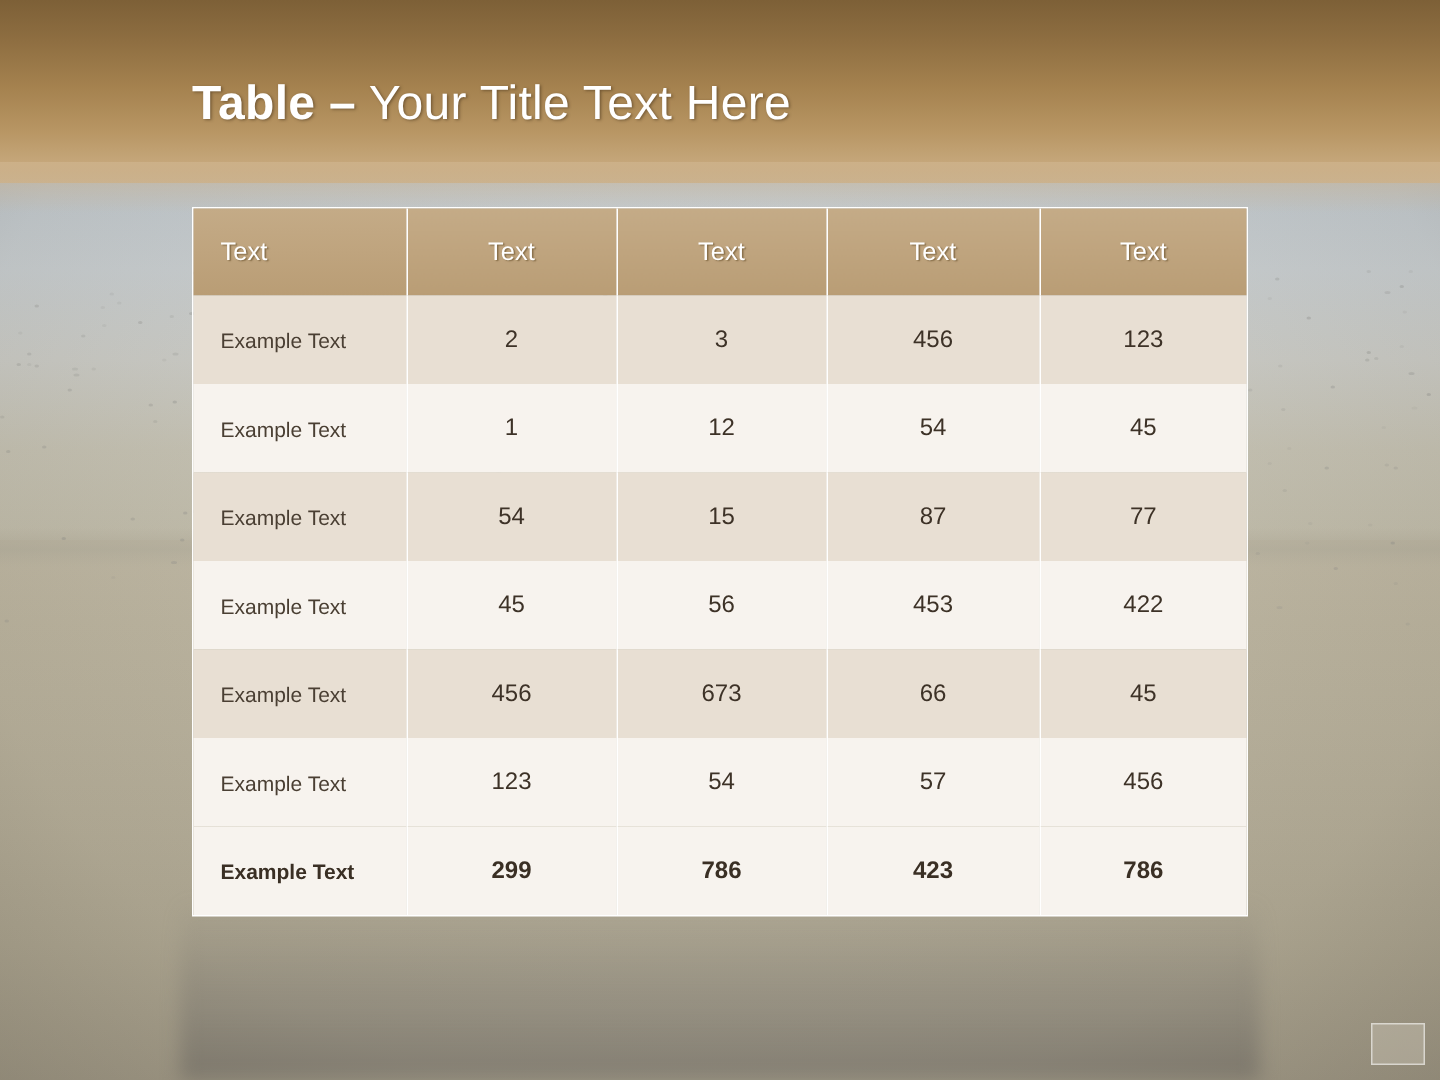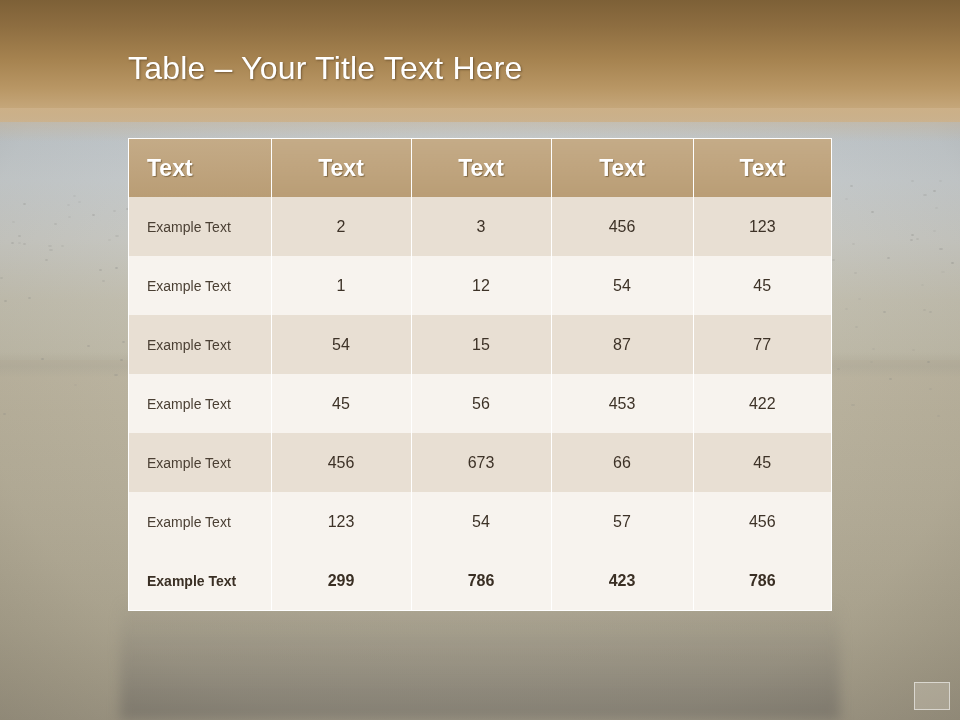--- a/index.html
+++ b/index.html
@@ -109,21 +109,21 @@
     left: 128px;
     top: 50px;
     width: 740px;
     font-size: 32px;
     color: #ffffff;
     letter-spacing: 0.2px;
     text-shadow: 1px 1px 2px rgba(70,50,25,0.55);
     white-space: nowrap;
   }
   .slide-title b {
-    font-weight: normal;
+    font-weight: bold;
   }
   .slide-title .light {
     font-weight: normal;
   }
   
   .table-wrap {
     position: absolute;
     left: 128px;
     top: 138px;
     width: 704px;
@@ -138,22 +138,22 @@
   table.data col.c0 { width: 142px; }
   table.data col.c1 { width: 140px; }
   table.data col.c2 { width: 140px; }
   table.data col.c3 { width: 142px; }
   table.data col.c4 { width: 138px; }
 
   table.data th {
     height: 58px;
     background: linear-gradient(to bottom, #c4ab87 0%, #bfa47e 50%, #b99d75 100%);
     color: #ffffff;
-    font-size: 23px;
-    font-weight: bold;
+    font-size: 17px;
+    font-weight: normal;
     text-align: center;
     border-right: 1px solid #ffffff;
     text-shadow: 1px 1px 1px rgba(110,85,50,0.75);
     box-sizing: border-box;
   }
   table.data th:first-child { text-align: left; padding-left: 18px; }
   table.data th:last-child { border-right: none; }
 
   table.data td {
     height: 59px;

